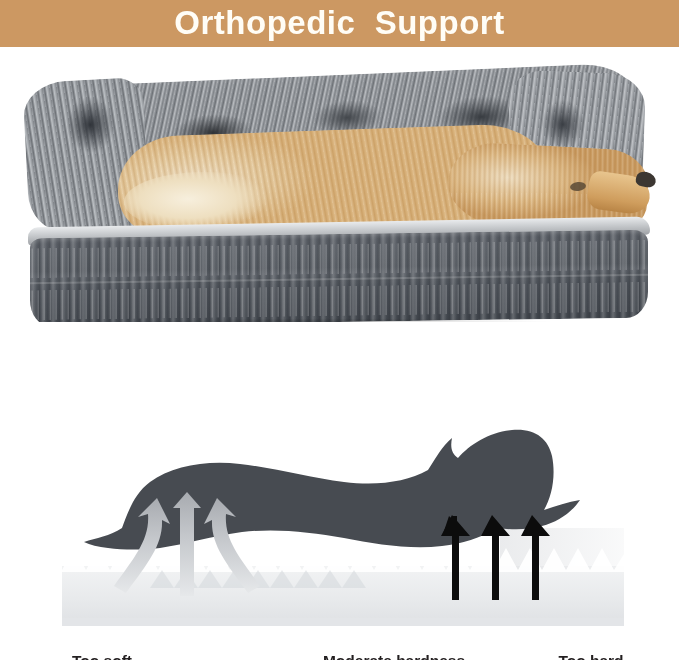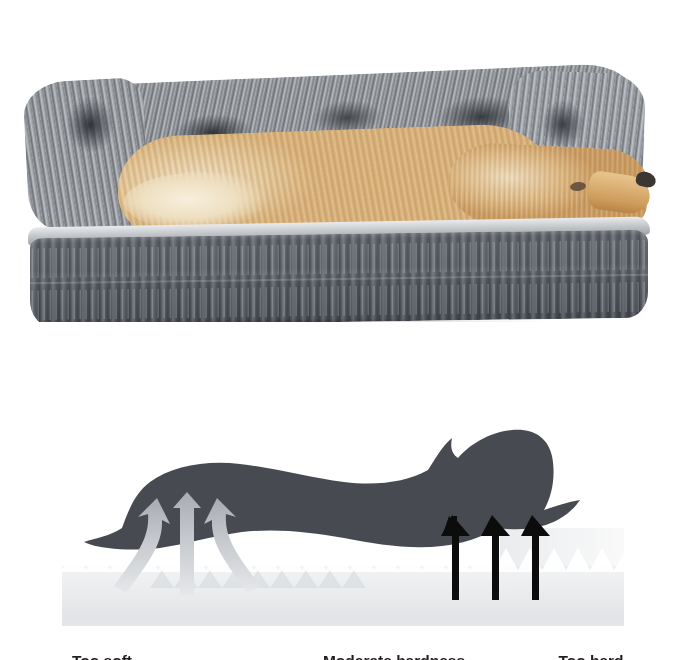--- a/index.html
+++ b/index.html
@@ -282,20 +282,23 @@
     width: 679px;
     height: 240px;
   }
   .foam-svg { position: absolute; left: 0; top: 0; }
 </style>
 </head>
 <body>
 
 <div id="page">
 
+  <div class="banner">
+    <div class="banner-title">Orthopedic  Support</div>
+  </div>
 
   <div class="photo">
     <div class="bed-wrap">
       <div class="bolster-back"></div>
       <div class="bolster-left"></div>
       <div class="bolster-right"></div>
       <div class="bed-inner"></div>
 
       <div class="dog">
         <div class="dog-body"></div>

